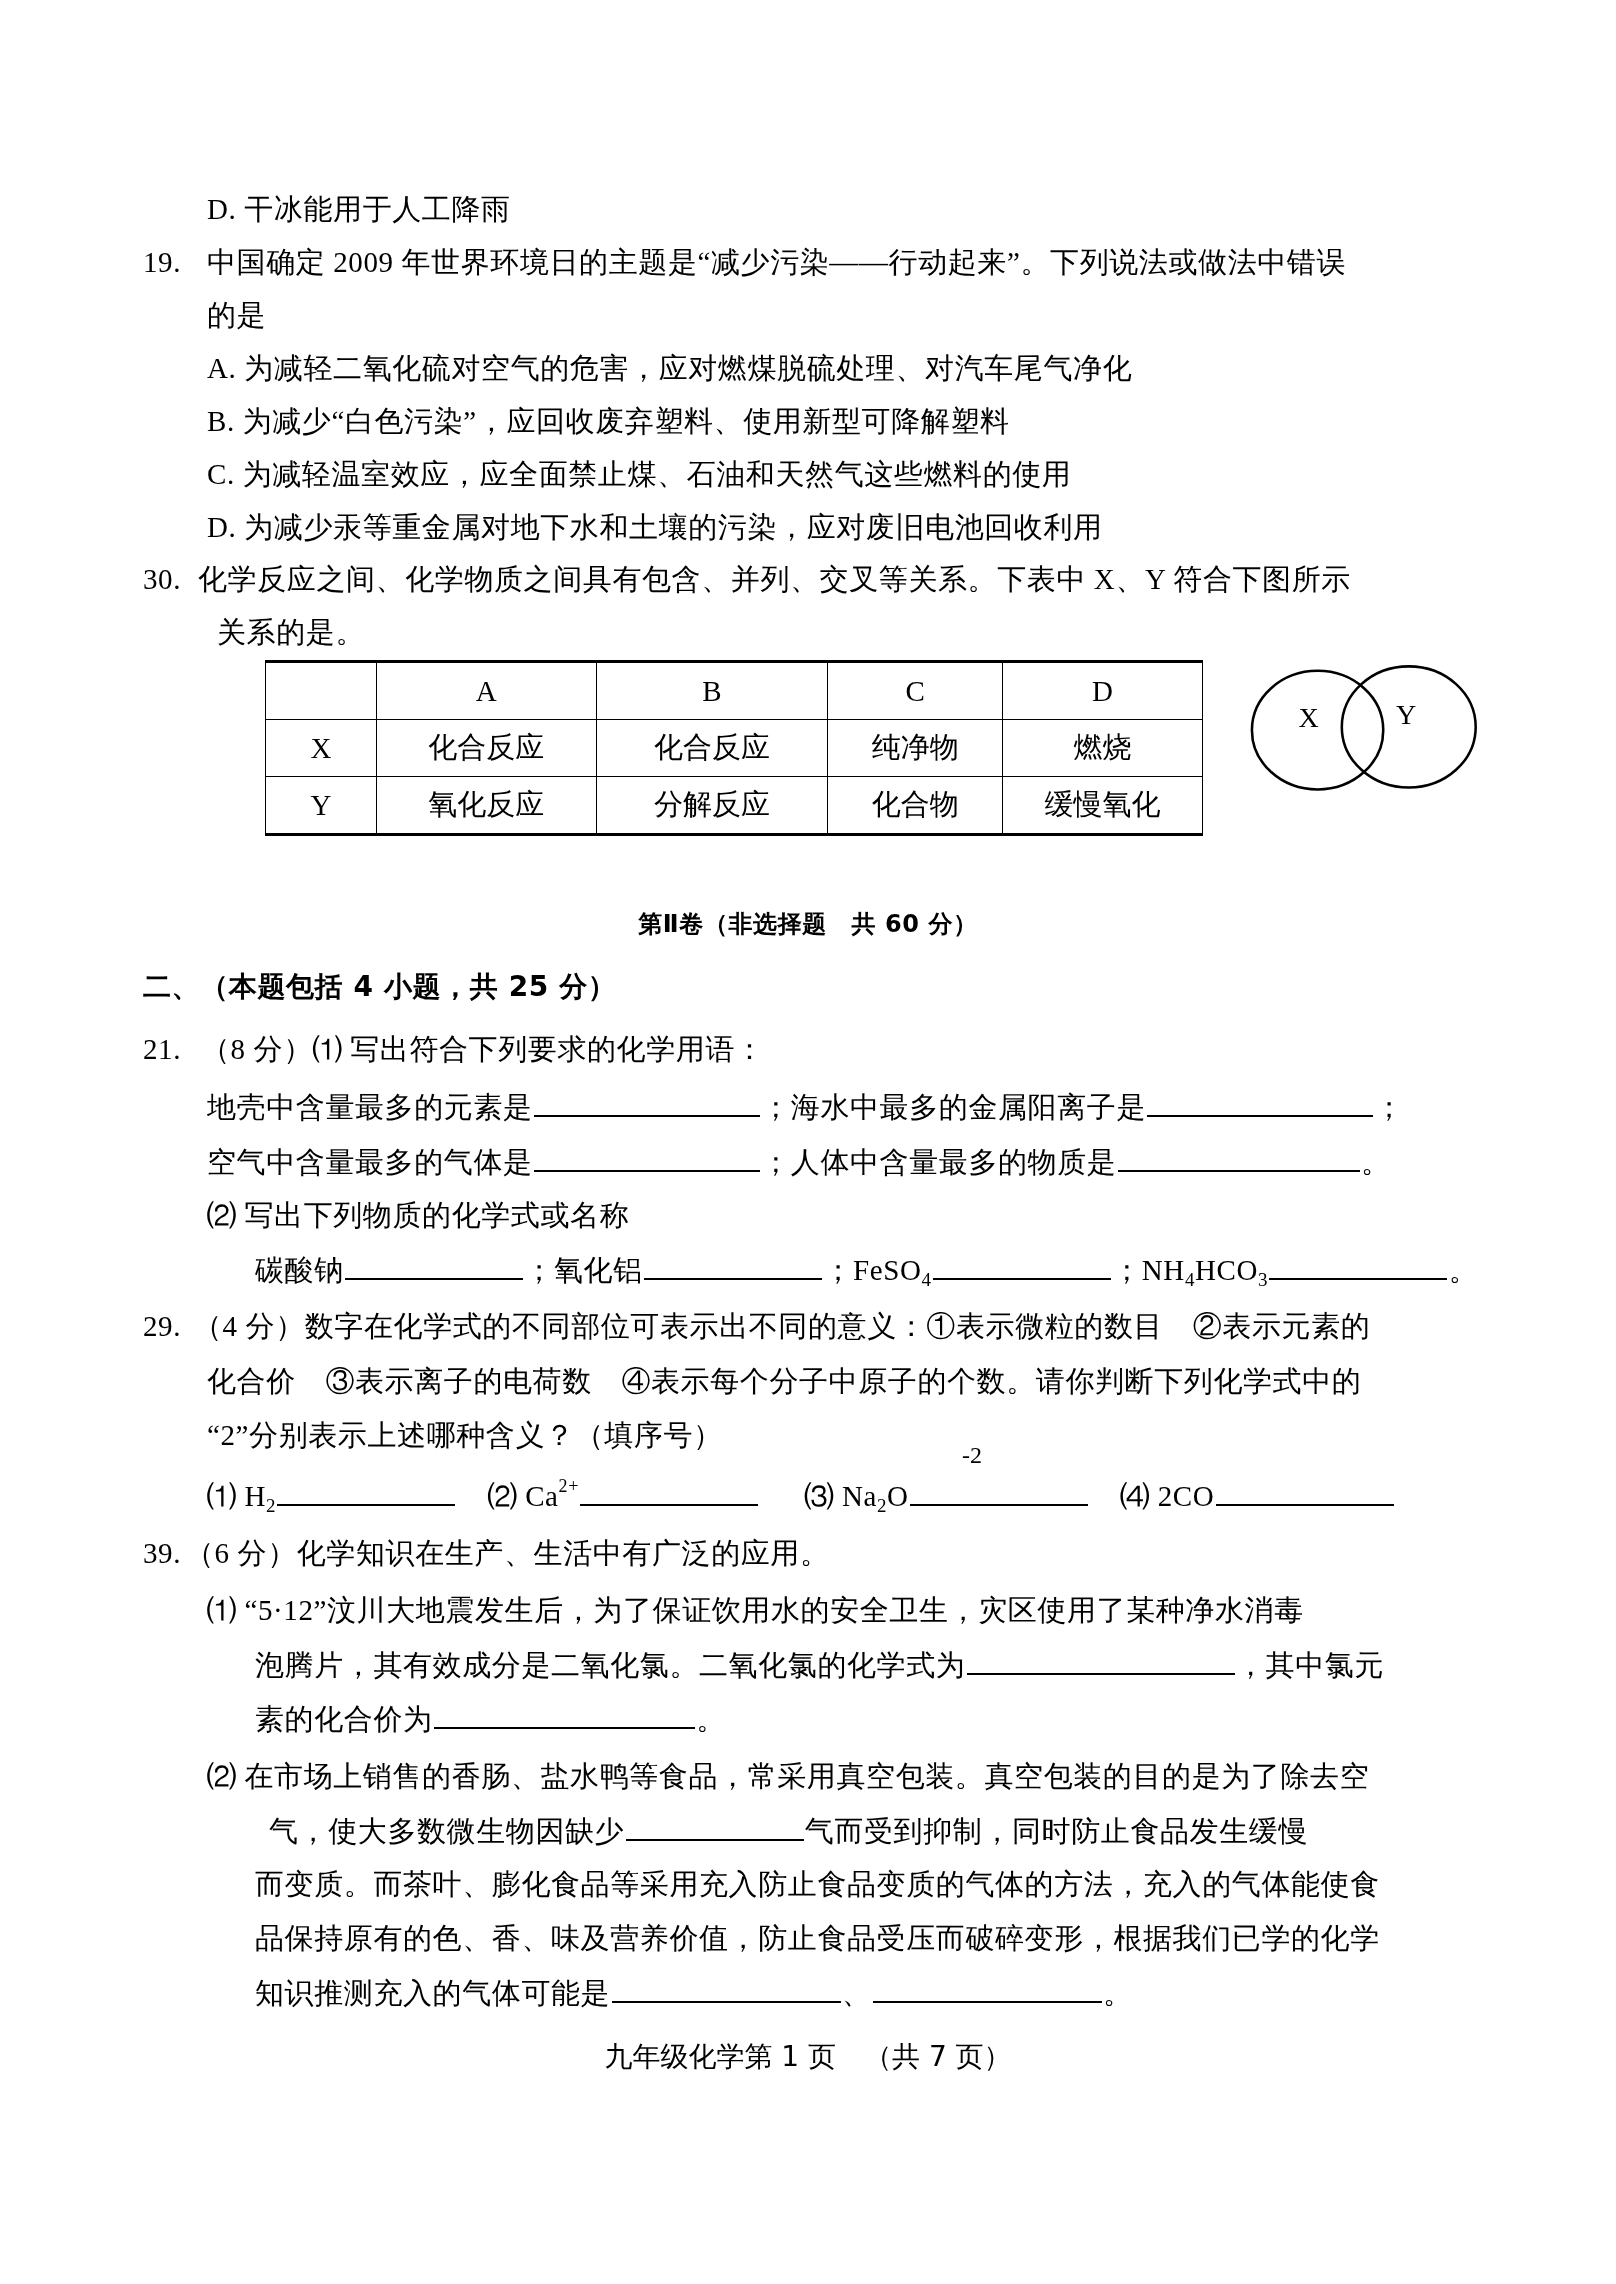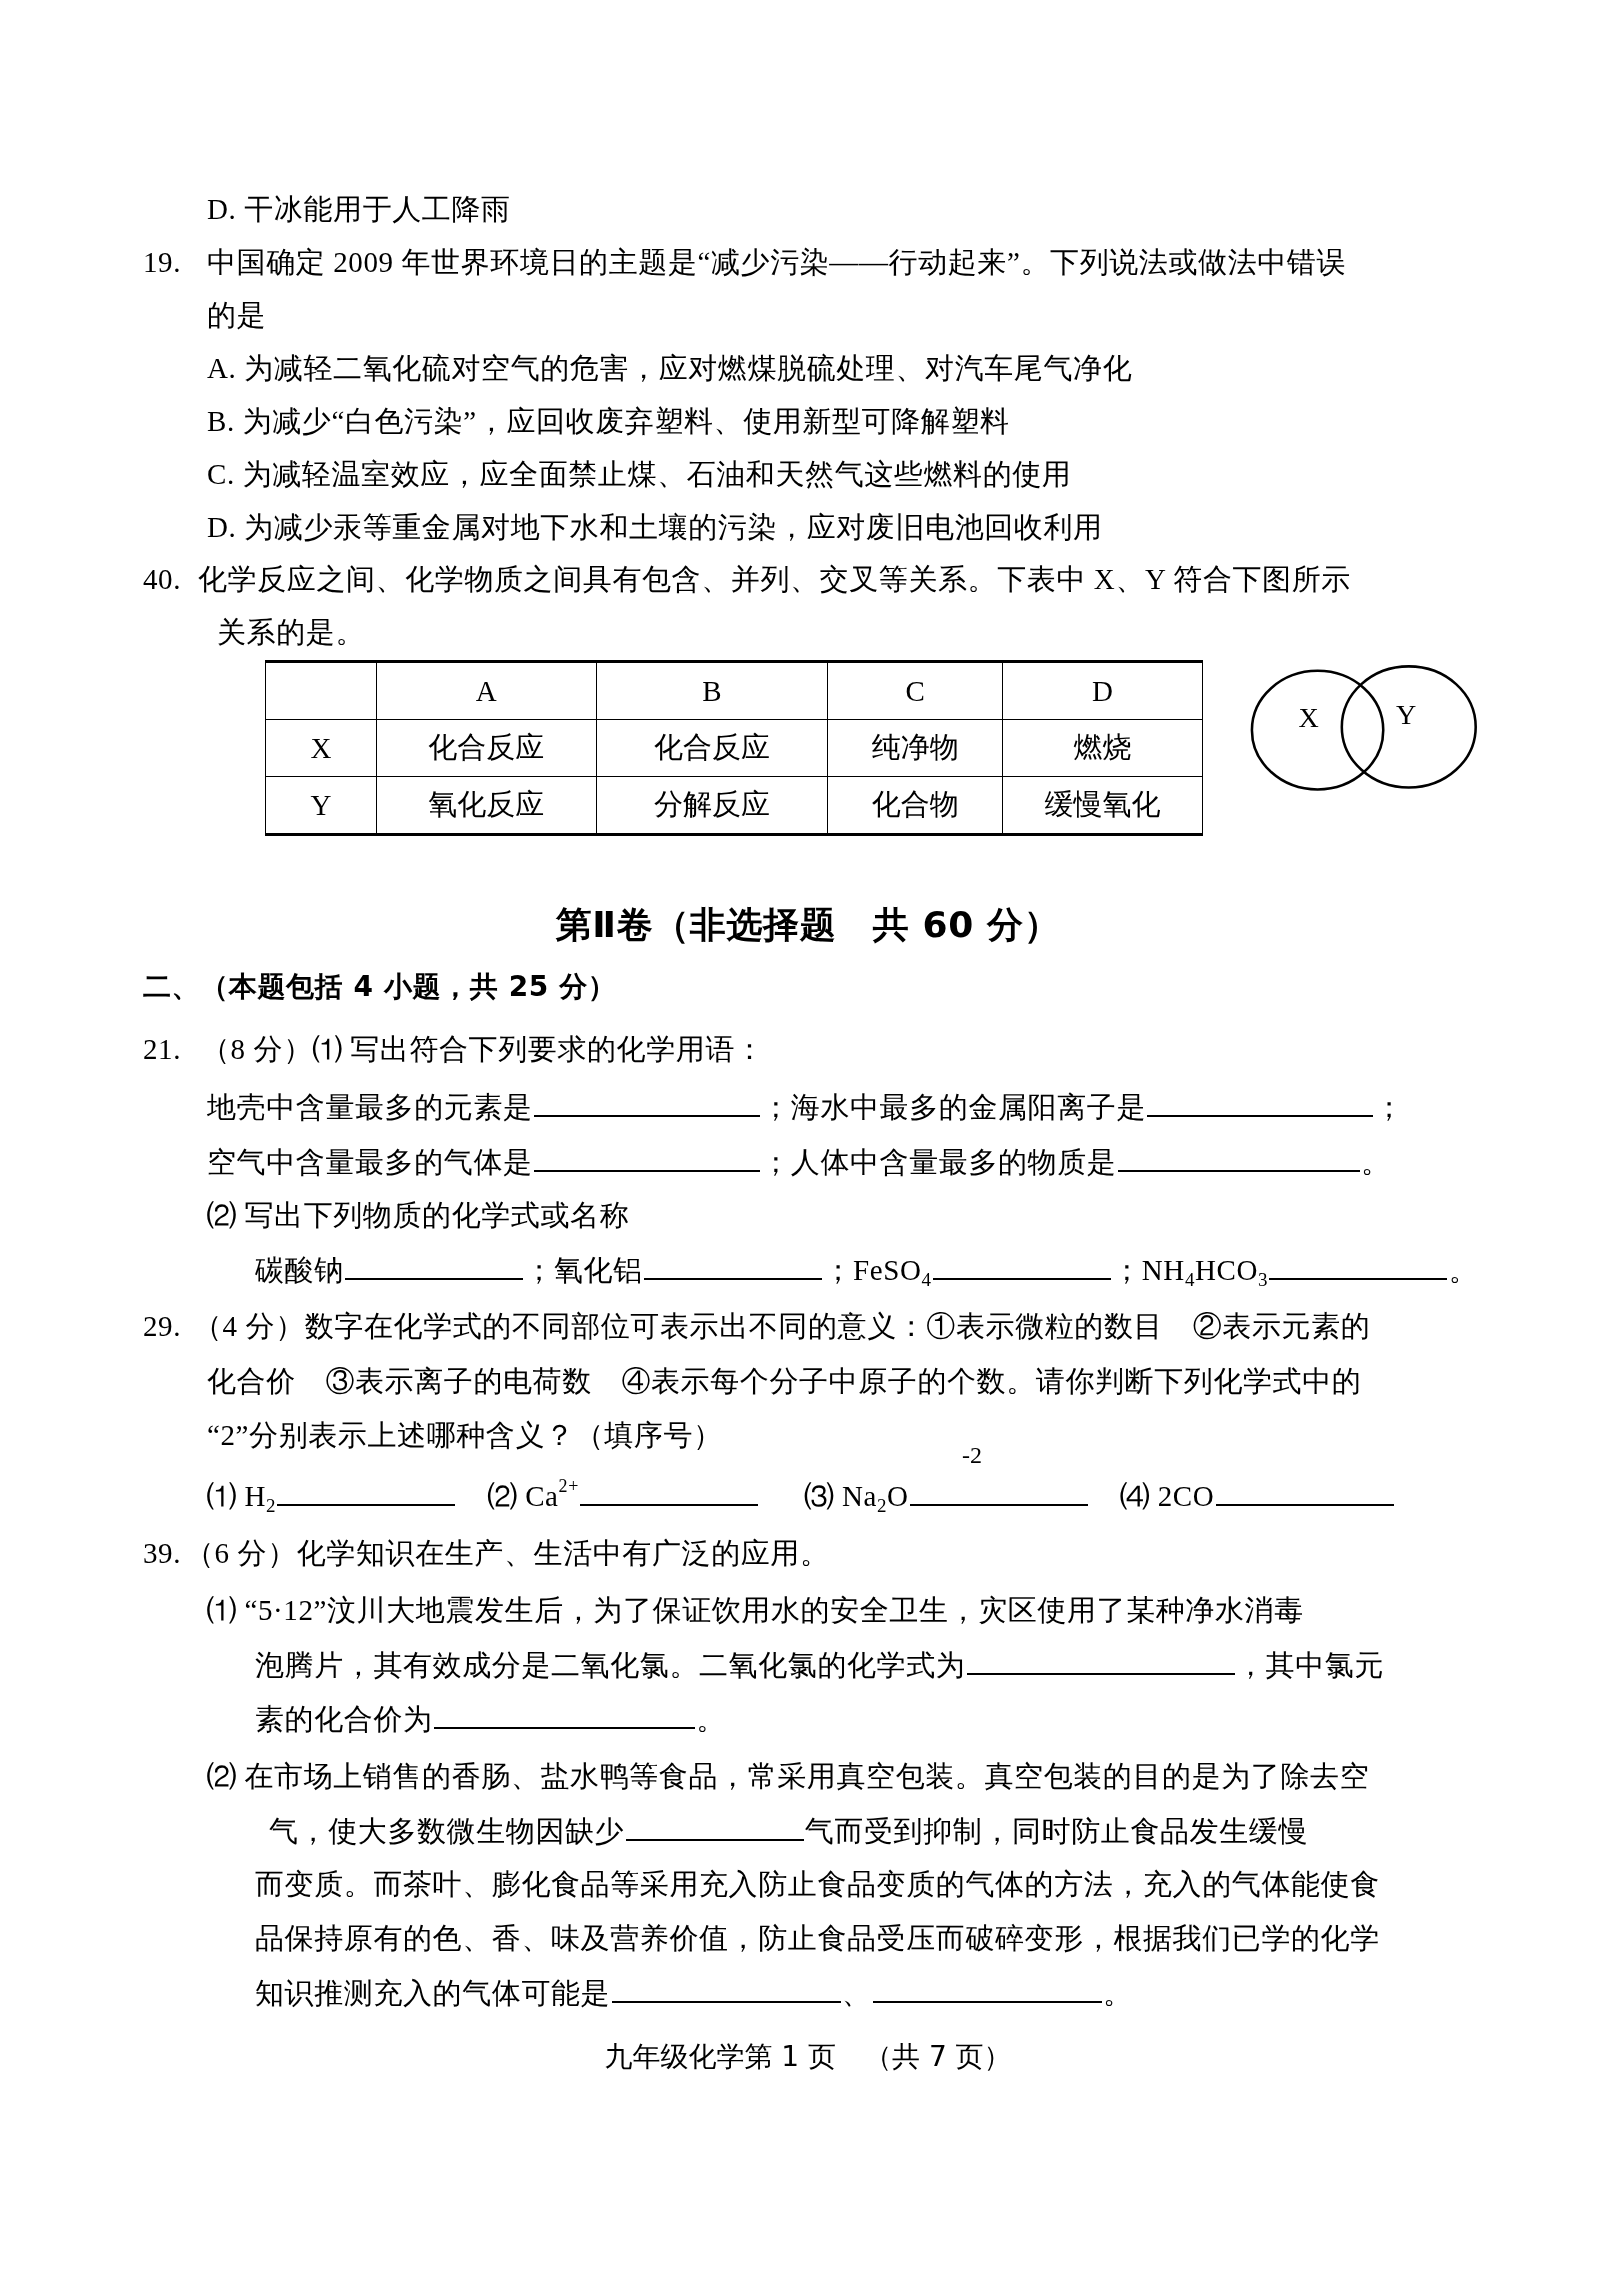--- a/index.html
+++ b/index.html
@@ -1,20 +1,20 @@
 <!DOCTYPE html>
 <html style="font-size:10.2px"><head>
 <meta charset="utf-8">
 <style>
   html, body { margin:0; padding:0; background:#ffffff; }
   body { width:1616px; height:2284px; position:relative; overflow:hidden;
          font-family:"Liberation Serif","DejaVu Serif",serif; color:#000; }
   .ln { position:absolute; font-size:29px; line-height:36px; white-space:nowrap; letter-spacing:0.6px; }
   .bold { font-family:"DejaVu Sans","Liberation Sans",sans-serif; font-weight:bold; }
-  .title { font-family:"DejaVu Sans","Liberation Sans",sans-serif; font-size:36px; line-height:41px; }
+  .title { font-family:"DejaVu Sans","Liberation Sans",sans-serif; font-size:24px; line-height:41px; }
   .num { position:absolute; left:143px; }
   .blank { display:inline-block; border-bottom:2.5px solid #000; height:27px; vertical-align:baseline; margin:0 1.3px; }
   sub { font-size:19px; vertical-align:-6.4px; line-height:0; }
   sup { font-size:18px; vertical-align:14px; line-height:0; }
   .charge { position:absolute; font-size:24px; }
   table.opt { position:absolute; left:265px; top:660px; width:938px; border-collapse:collapse;
               border-top:3.2px solid #000; border-bottom:3.2px solid #000; }
   table.opt td { border-left:1.3px solid #000; border-right:1.3px solid #000; border-bottom:1.9px solid #000;
                  text-align:center; font-size:29px; height:56px; padding:0; }
   table.opt tr:last-child td { border-bottom:none; }
@@ -28,21 +28,21 @@
 <div class="ln" style="left:207px;top:191px;">D. 干冰能用于人工降雨</div>
 
 <div class="ln num" style="top:244px;">19.</div>
 <div class="ln" style="left:207px;top:244px;">中国确定 2009 年世界环境日的主题是“减少污染——行动起来”。下列说法或做法中错误</div>
 <div class="ln" style="left:207px;top:297px;">的是</div>
 <div class="ln" style="left:207px;top:350px;">A. 为减轻二氧化硫对空气的危害，应对燃煤脱硫处理、对汽车尾气净化</div>
 <div class="ln" style="left:207px;top:403px;">B. 为减少“白色污染”，应回收废弃塑料、使用新型可降解塑料</div>
 <div class="ln" style="left:207px;top:456px;">C. 为减轻温室效应，应全面禁止煤、石油和天然气这些燃料的使用</div>
 <div class="ln" style="left:207px;top:509px;">D. 为减少汞等重金属对地下水和土壤的污染，应对废旧电池回收利用</div>
 
-<div class="ln num" style="top:561px;">40.</div>
+<div class="ln num" style="top:561px;">30.</div>
 <div class="ln" style="left:198px;top:561px;">化学反应之间、化学物质之间具有包含、并列、交叉等关系。下表中 X、Y 符合下图所示</div>
 <div class="ln" style="left:217px;top:614px;">关系的是。</div>
 
 <table class="opt">
   <colgroup>
       <col style="width:111px">
       <col style="width:220px">
       <col style="width:232px">
       <col style="width:175px">
       <col style="width:200px">

